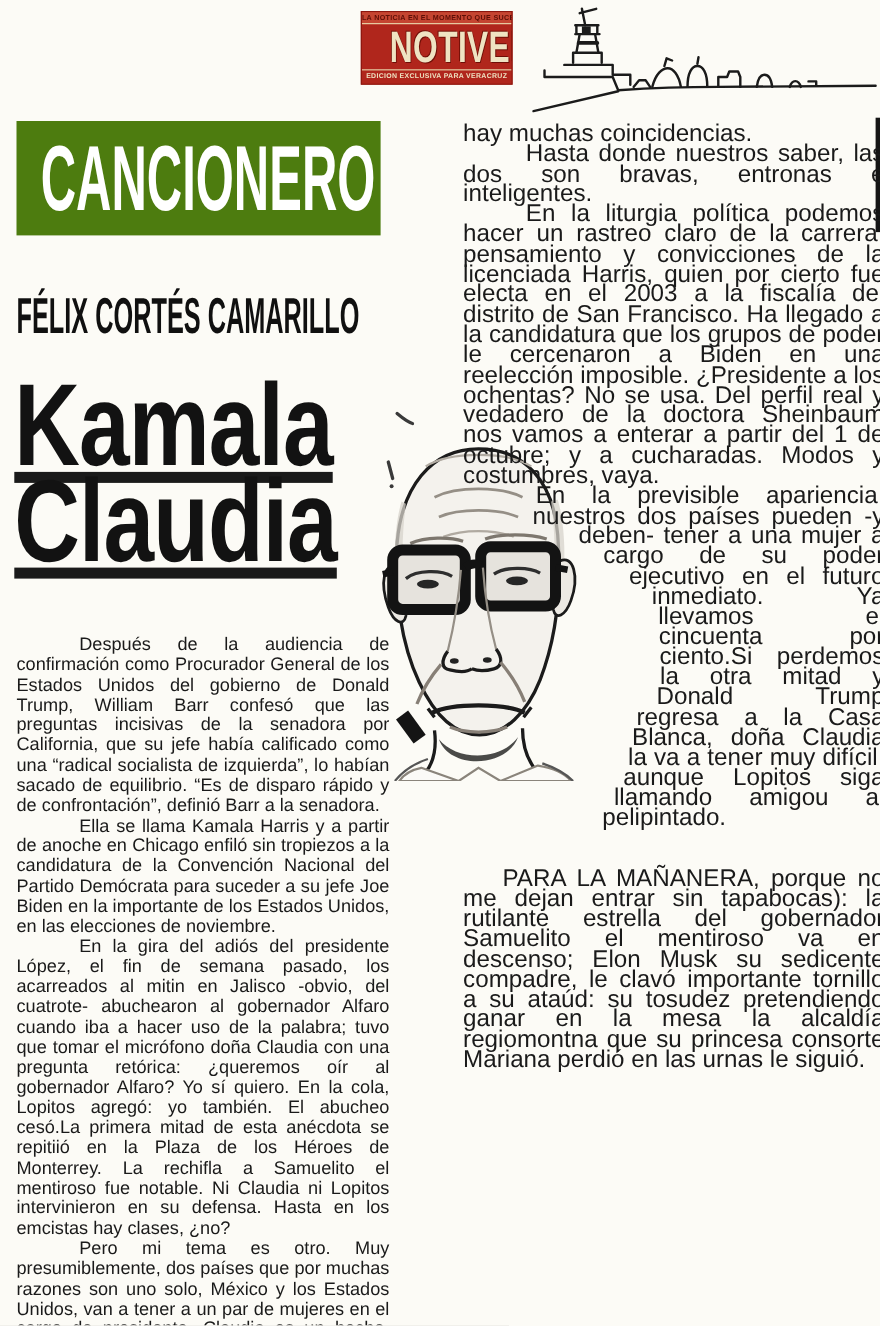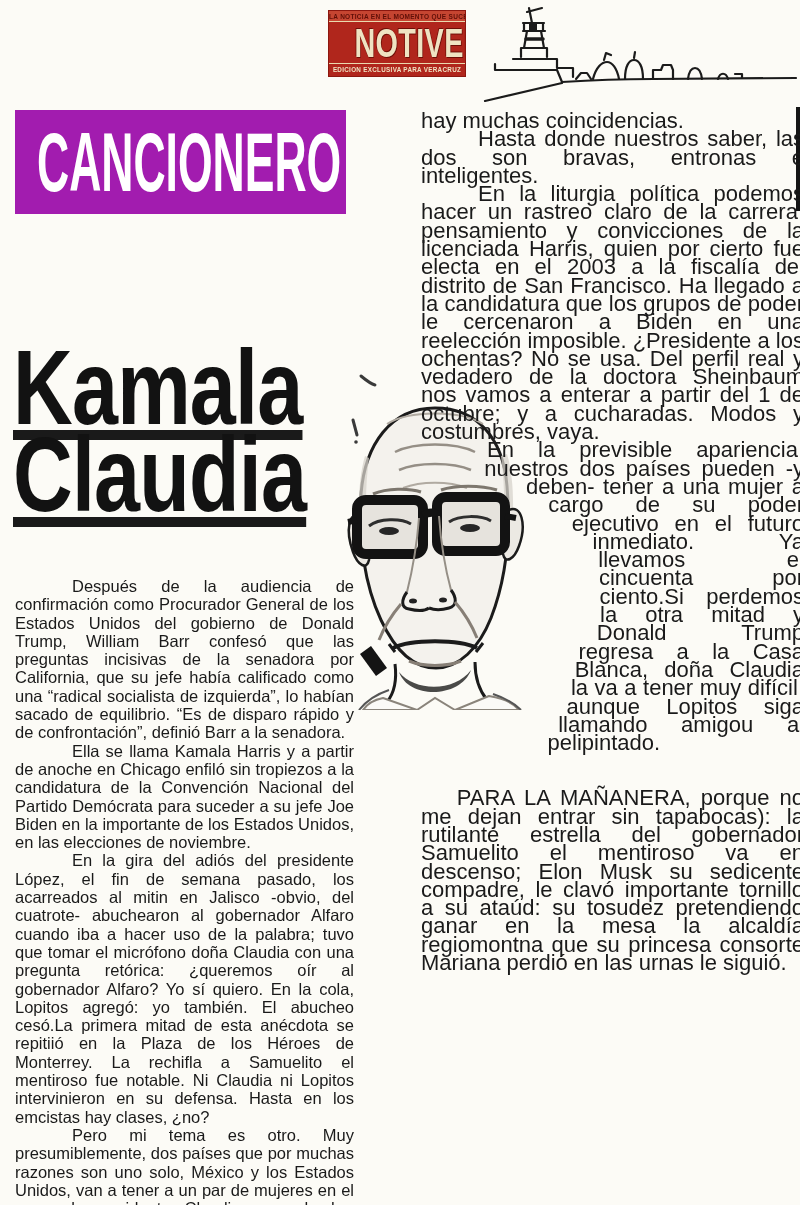--- a/index.html
+++ b/index.html
@@ -36,21 +36,21 @@
 
   
   .sketch { position:absolute; left:483px; top:2px; width:315px; height:106px; }
 
   
   .edge-mark { position:absolute; right:0; top:107px; width:4px; height:104px; background:#151515; }
 
   
   .banner {
     position:absolute; left:15px; top:110px; width:331px; height:104px;
-    background:#a21caf; display:flex; align-items:center; overflow:hidden;
+    background:#4d7c0f; display:flex; align-items:center; overflow:hidden;
   }
   .banner span {
     display:inline-block; color:#ffffff; font-weight:bold; font-size:84px; line-height:1;
     margin-left:22px; transform:scaleX(.53); transform-origin:left center; letter-spacing:0;
   }
   .author { position:absolute; left:15px; top:264px; width:345px; overflow:visible; }
   .author span {
     display:inline-block; color:#101010; font-weight:bold; font-size:46px; line-height:1;
     transform:scaleX(.50); transform-origin:left center; letter-spacing:0; white-space:nowrap;
   }
@@ -126,20 +126,23 @@
       <path d="M252 72 h7 v4"></path>
     </g>
   </svg>
 
   <div class="edge-mark"></div>
 
   <div class="banner">
     <span>CANCIONERO</span>
   </div>
 
+  <div class="author">
+    <span>FÉLIX CORTÉS CAMARILLO</span>
+  </div>
 
   <h1 class="headline">
     <span>Kamala</span>
     <span>Claudia</span>
   </h1>
 
   <div class="left-col">
     <p>Después de la audiencia de confirmación como Procurador General de los Estados Unidos del gobierno de Donald Trump, William Barr confesó que las preguntas incisivas de la senadora por California, que su jefe había calificado como una “radical socialista de izquierda”, lo habían sacado de equilibrio. “Es de disparo rápido y de confrontación”, definió Barr a la senadora.</p>
     <p>Ella se llama Kamala Harris y a partir de anoche en Chicago enfiló sin tropiezos a la candidatura de la Convención Nacional del Partido Demócrata para suceder a su jefe Joe Biden en la importante de los Estados Unidos, en las elecciones de noviembre.</p>
     <p>En la gira del adiós del presidente López, el fin de semana pasado, los acarreados al mitin en Jalisco -obvio, del cuatrote- abuchearon al gobernador Alfaro cuando iba a hacer uso de la palabra; tuvo que tomar el micrófono doña Claudia con una pregunta retórica: ¿queremos oír al gobernador Alfaro? Yo sí quiero. En la cola, Lopitos agregó: yo también. El abucheo cesó.La primera mitad de esta anécdota se repitiió en la Plaza de los Héroes de Monterrey. La rechifla a Samuelito el mentiroso fue notable. Ni Claudia ni Lopitos intervinieron en su defensa. Hasta en los emcistas hay clases, ¿no?</p>

